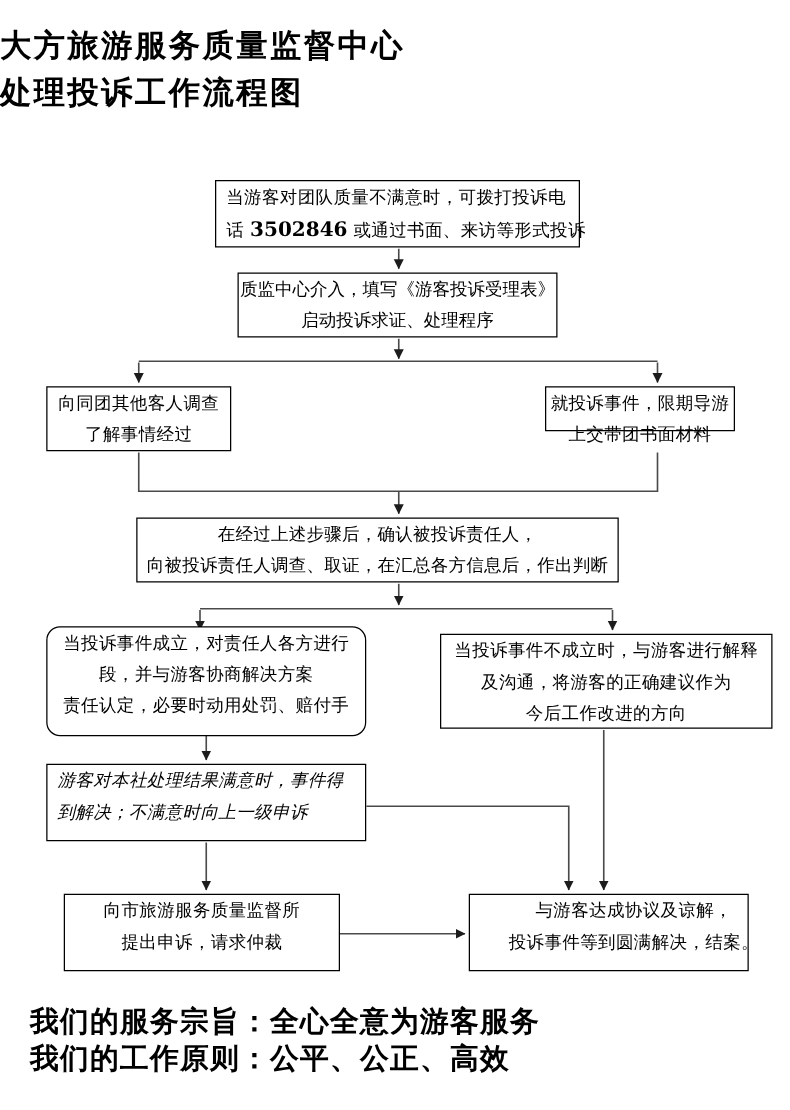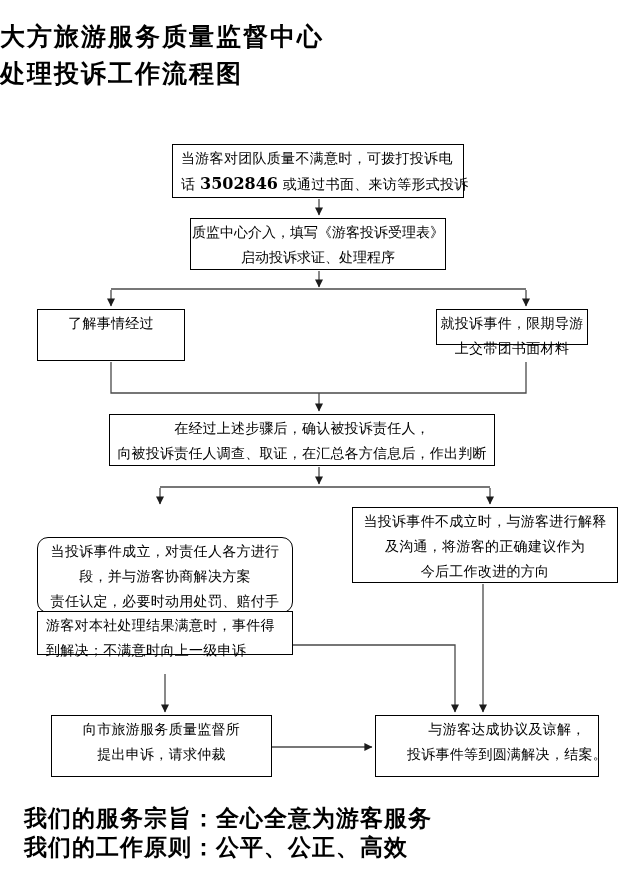--- a/index.html
+++ b/index.html
@@ -18,23 +18,23 @@
     font-size:14px;line-height:25px;letter-spacing:0.3px;text-align:center;padding:1px 4px;
   }
   .node .ln{white-space:nowrap;}
   .node.align-left{align-items:flex-start;text-align:left;padding-left:8px;padding-right:4px;}
   .phone{font-family:"DejaVu Serif",serif;font-weight:bold;font-size:16px;letter-spacing:0;}
   .n0{left:172px;top:144px;width:292px;height:54px;}
   .n1{left:190px;top:218px;width:256px;height:52px;letter-spacing:0;}
   .n2{left:37px;top:309px;width:148px;height:52px;}
   .n3{left:436px;top:309px;width:152px;height:36px;}
   .n4{left:109px;top:414px;width:386px;height:52px;letter-spacing:0.2px;}
-  .n5{left:37px;top:537px;width:256px;height:76px;border-radius:11px;}
+  .n5{left:37px;top:501px;width:256px;height:88px;border-radius:11px;}
   .n6{left:352px;top:507px;width:266px;height:76px;}
-  .n7{left:37px;top:611px;width:256px;height:44px;}
+  .n7{left:37px;top:611px;width:256px;height:62px;font-style:italic;}
   .n8{left:51px;top:715px;width:221px;height:62px;}
   .n9{left:375px;top:715px;width:224px;height:62px;padding-left:44px;}
   .footer{
     position:absolute;top:804px;left:24px;width:600px;
     font-weight:bold;font-size:23px;line-height:29px;letter-spacing:1px;
   }
 </style>
 </head>
 <body>
 
@@ -75,20 +75,21 @@
     <div class="ln">当游客对团队质量不满意时，可拨打投诉电</div>
     <div class="ln"><span>话 </span><span class="phone">3502846</span><span> 或通过书面、来访等形式投诉</span></div>
   </div>
 
   <div class="node n1">
     <div class="ln">质监中心介入，填写《游客投诉受理表》</div>
     <div class="ln">启动投诉求证、处理程序</div>
   </div>
 
   <div class="node n2">
+    <div class="ln">向同团其他客人调查</div>
     <div class="ln">了解事情经过</div>
   </div>
 
   <div class="node n3">
     <div class="ln">就投诉事件，限期导游</div>
     <div class="ln">上交带团书面材料</div>
   </div>
 
   <div class="node n4">
     <div class="ln">在经过上述步骤后，确认被投诉责任人，</div>

